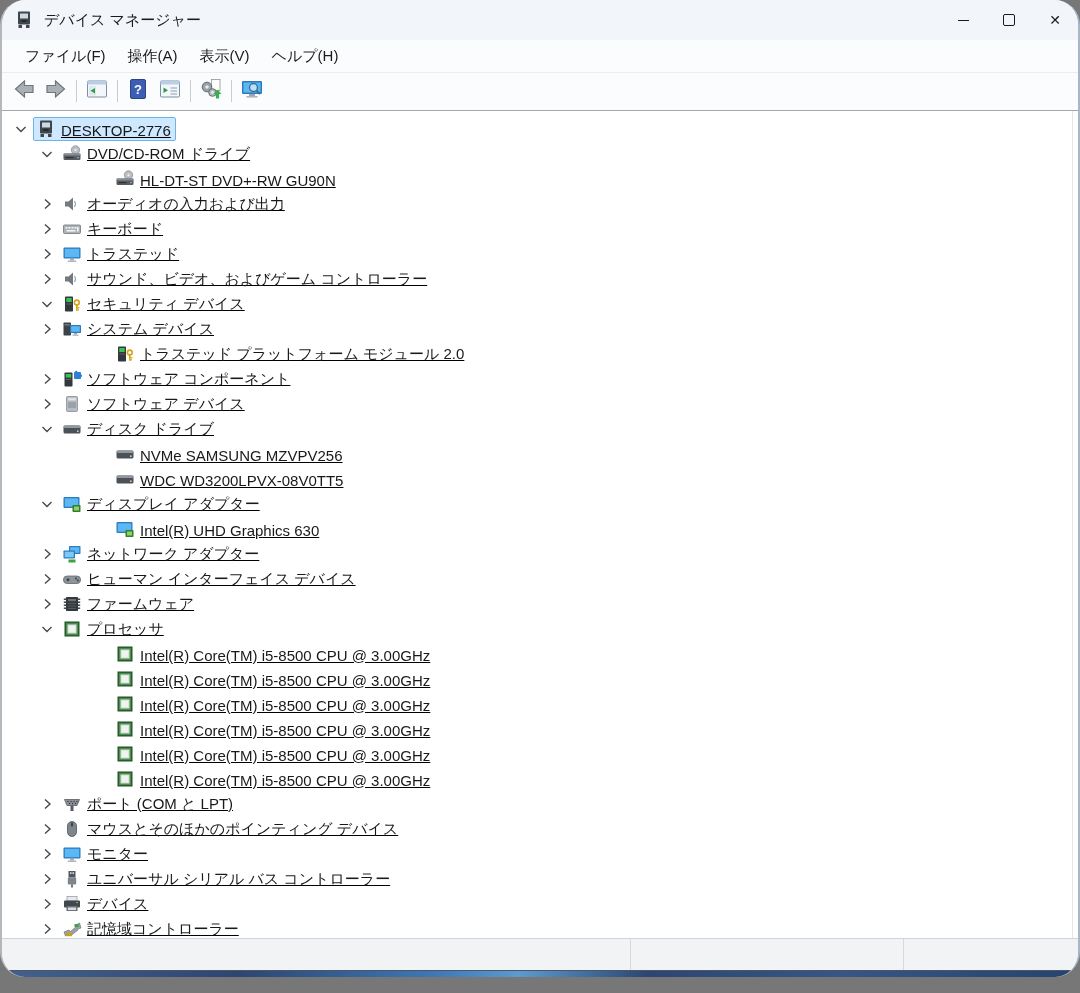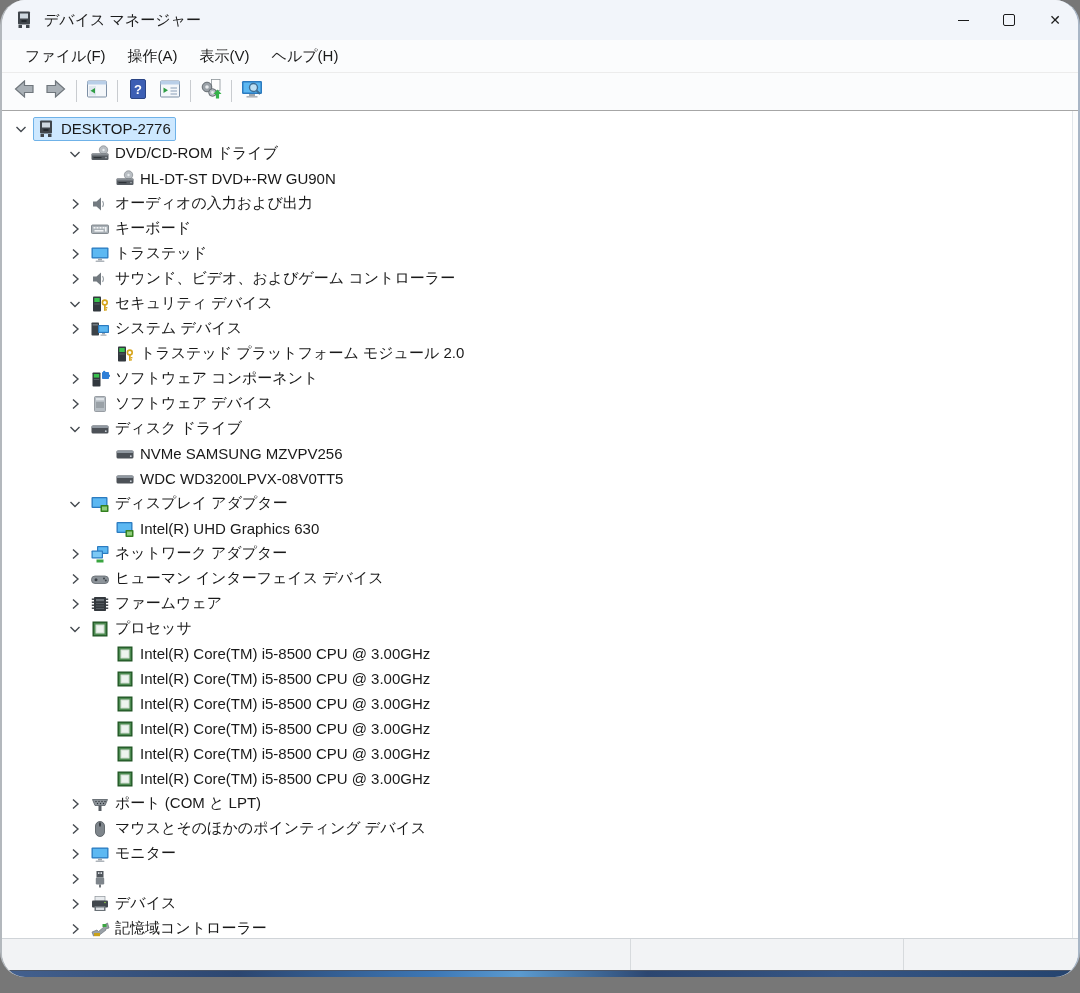--- a/index.html
+++ b/index.html
@@ -23,23 +23,23 @@
   .menu-item{font-size:15px;color:#1b1b1b;padding:4px 11px;}
   
   .toolbar{height:38px;background:#fbfcfd;display:flex;align-items:center;flex-shrink:0;
     border-bottom:1px solid #a6a6a6;box-shadow:0 1px 0 #ececec inset;padding-left:6px;}
   .tb-btn{width:32px;height:30px;display:flex;align-items:center;justify-content:center;}
   .tb-sep{width:1px;height:22px;background:#c9ccd0;margin:0 4px;}
   
   .content{flex:1;background:#ffffff;overflow:hidden;position:relative;
     border-right:1px solid #e2e6ea;margin-right:5px;padding-top:5px;}
   .tree-row{display:flex;align-items:center;height:25px;}
-  .lvl0{padding-left:6px;} .lvl1{padding-left:32px;margin-left:28px;} .lvl2{padding-left:85px;}
+  .lvl0{padding-left:6px;} .lvl1{padding-left:32px;} .lvl2{padding-left:85px;}
   .chev{width:26px;height:25px;display:flex;align-items:center;justify-content:center;flex-shrink:0;}
-  .row-inner{display:flex;align-items:center;padding:1px 4px 1px 2px;}
+  .row-inner{display:flex;align-items:flex-end;padding:1px 4px 1px 2px;text-decoration:underline;}
   .row-inner.sel{background:#cde8ff;outline:1px solid #6fb2e8;border-radius:1px;}
   .tree-icon{width:20px;height:20px;display:flex;align-items:center;margin-right:5px;flex-shrink:0;}
   .tree-label{font-size:15px;color:#191919;white-space:nowrap;}
   
   .statusbar{height:31px;background:#f2f3f5;border-top:1px solid #d0d4d8;display:flex;flex-shrink:0;}
   .status-cell{border-right:1px solid #d7dadd;height:100%;}
   .status-cell:last-child{border-right:none;}
   .sc0{width:628px;} .sc1{width:272px;} .sc2{flex:1;}
   
   .desktop-strip{height:6px;flex-shrink:0;
@@ -683,20 +683,21 @@
         <span class="row-inner">
           <span class="tree-icon">
             <svg width="20" height="20" viewBox="0 0 20 20">
               <rect x="6.5" y="2" width="7" height="6.5" fill="#50565c"></rect>
               <rect x="8" y="3.2" width="1.5" height="1.8" fill="#d9dde1"></rect>
               <rect x="10.5" y="3.2" width="1.5" height="1.8" fill="#d9dde1"></rect>
               <rect x="5.8" y="8.5" width="8.4" height="7" rx="1.2" fill="#7e858b"></rect>
               <rect x="9.2" y="15.5" width="1.6" height="3" fill="#50565c"></rect>
             </svg>
           </span>
+          <span class="tree-label">ユニバーサル シリアル バス コントローラー</span>
         </span>
       </div>
       <div class="tree-row lvl1">
         <span class="chev">
           <svg width="16" height="16" viewBox="0 0 16 16">
             <path d="M6 3.5 L11 8 L6 12.5" fill="none" stroke="#44494f" stroke-width="1.4"></path>
           </svg>
         </span>
         <span class="row-inner">
           <span class="tree-icon">

